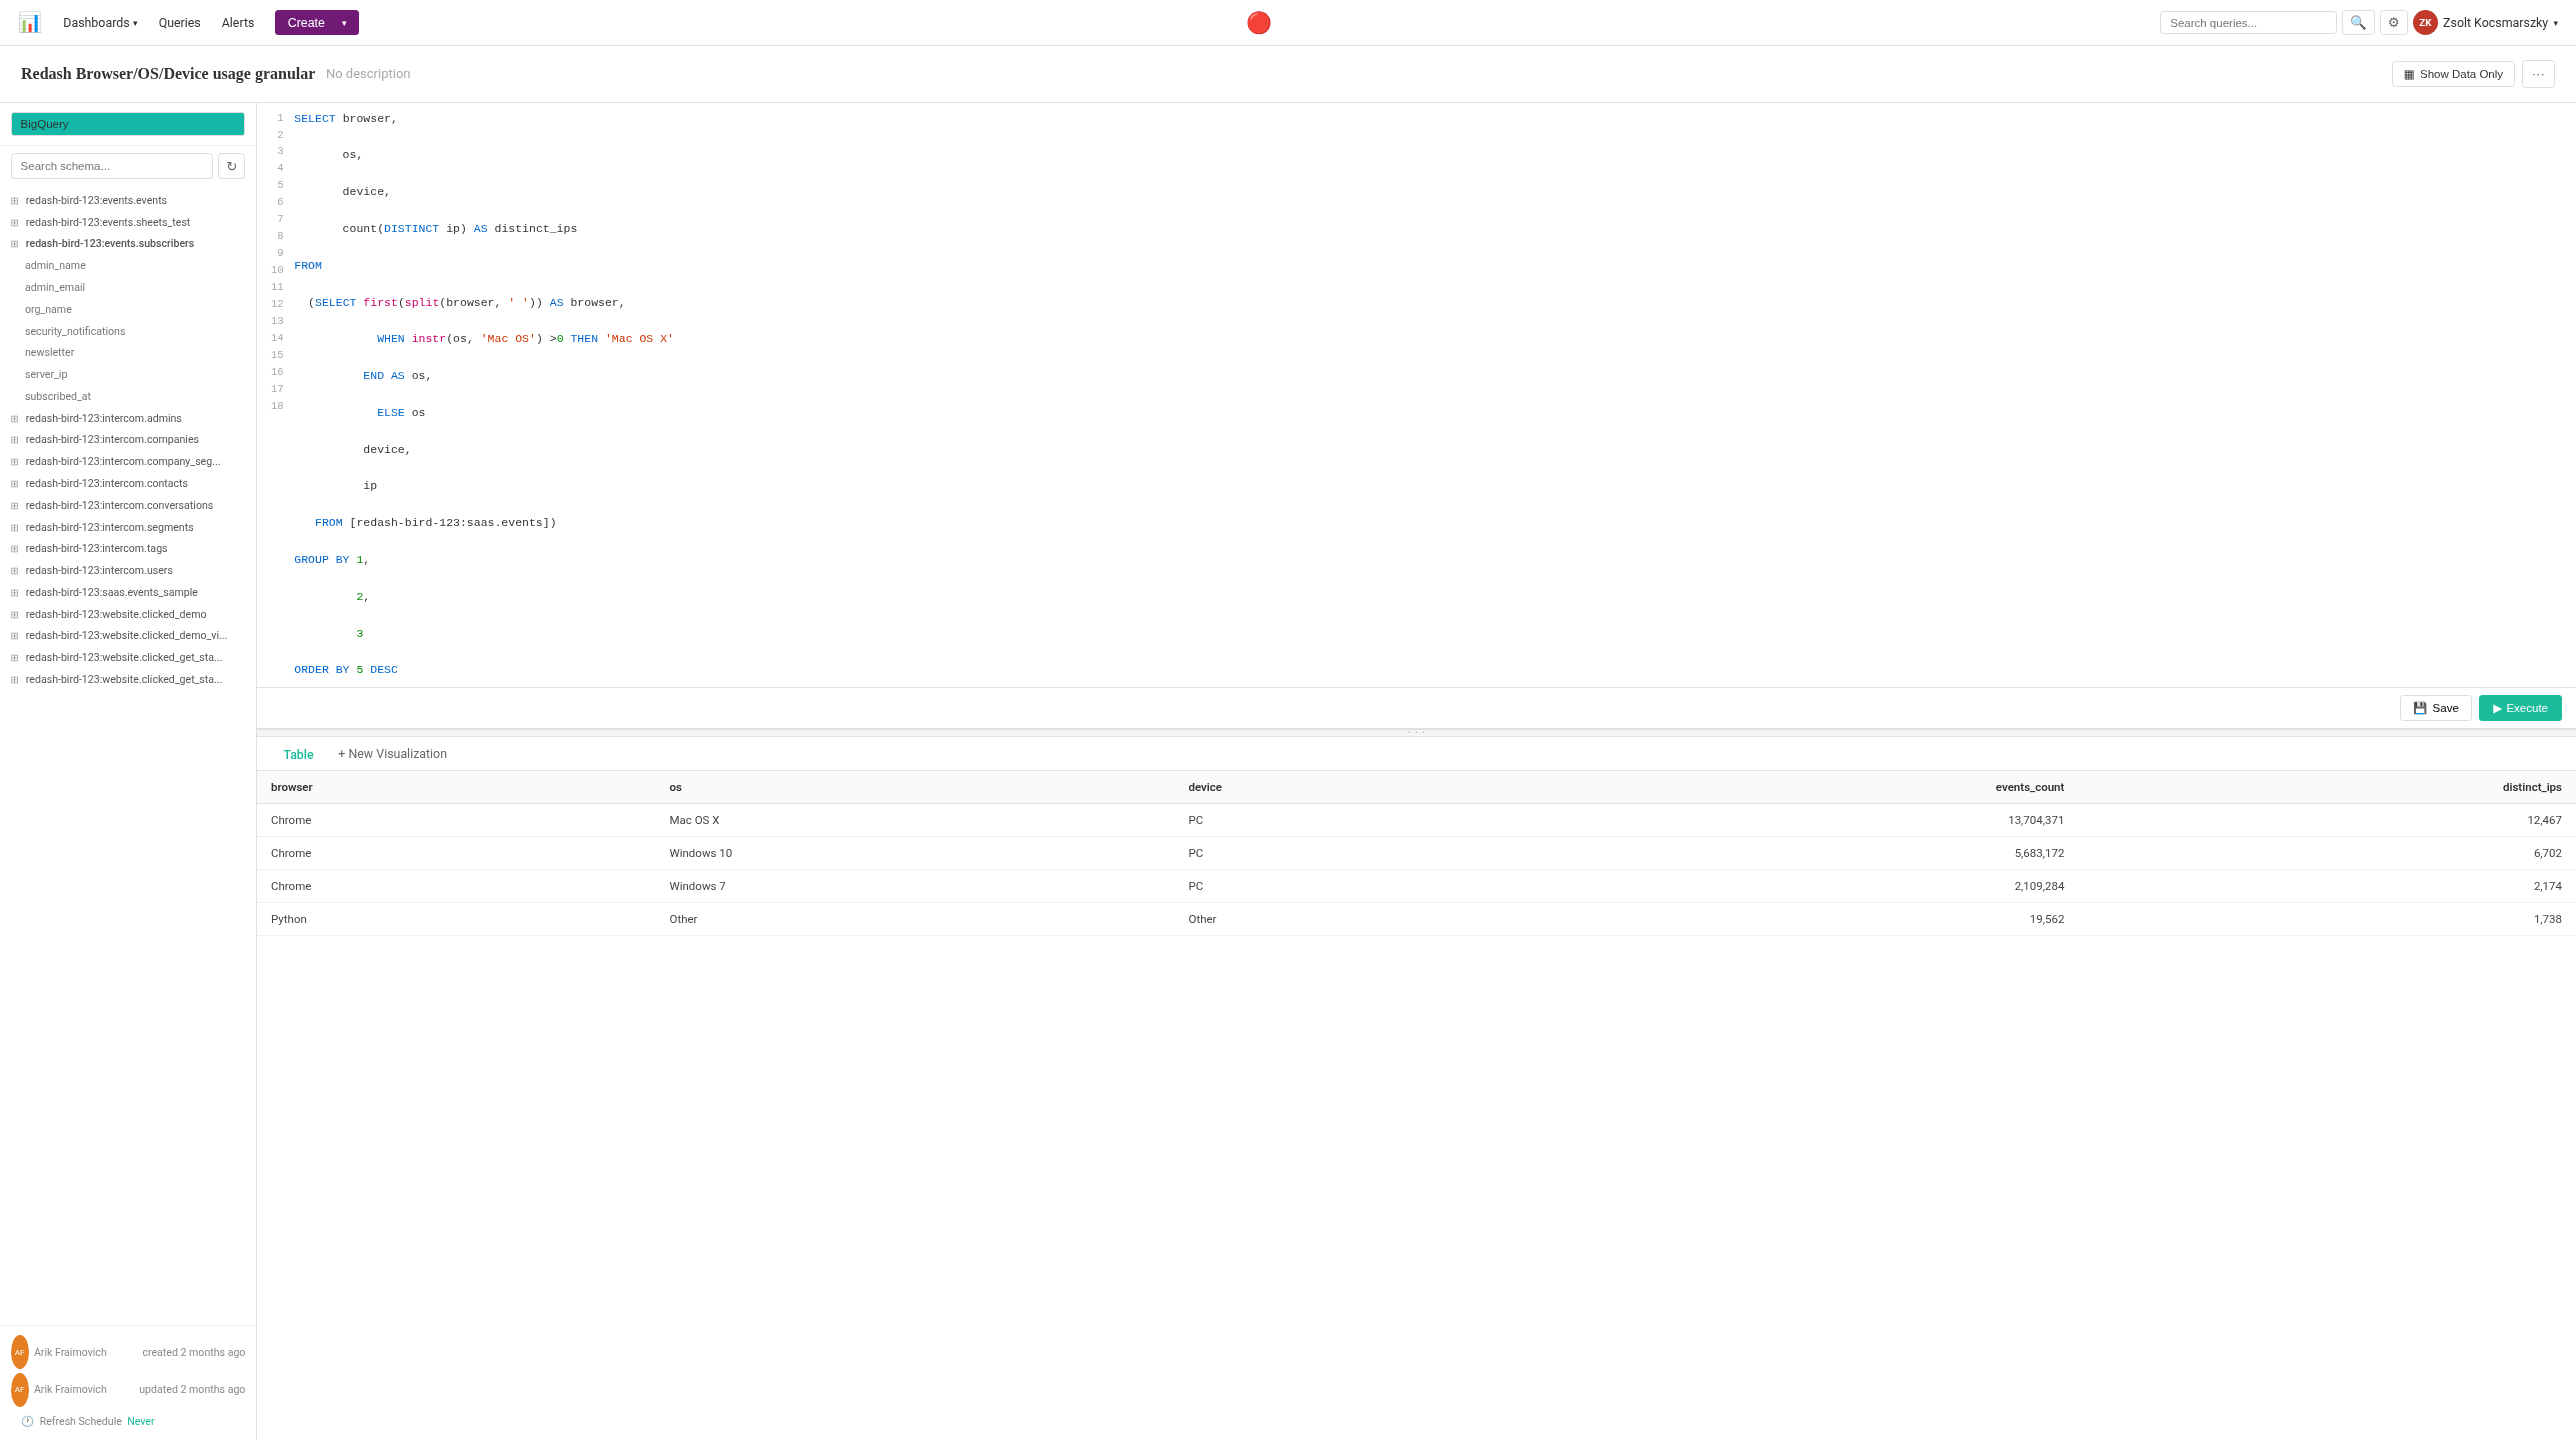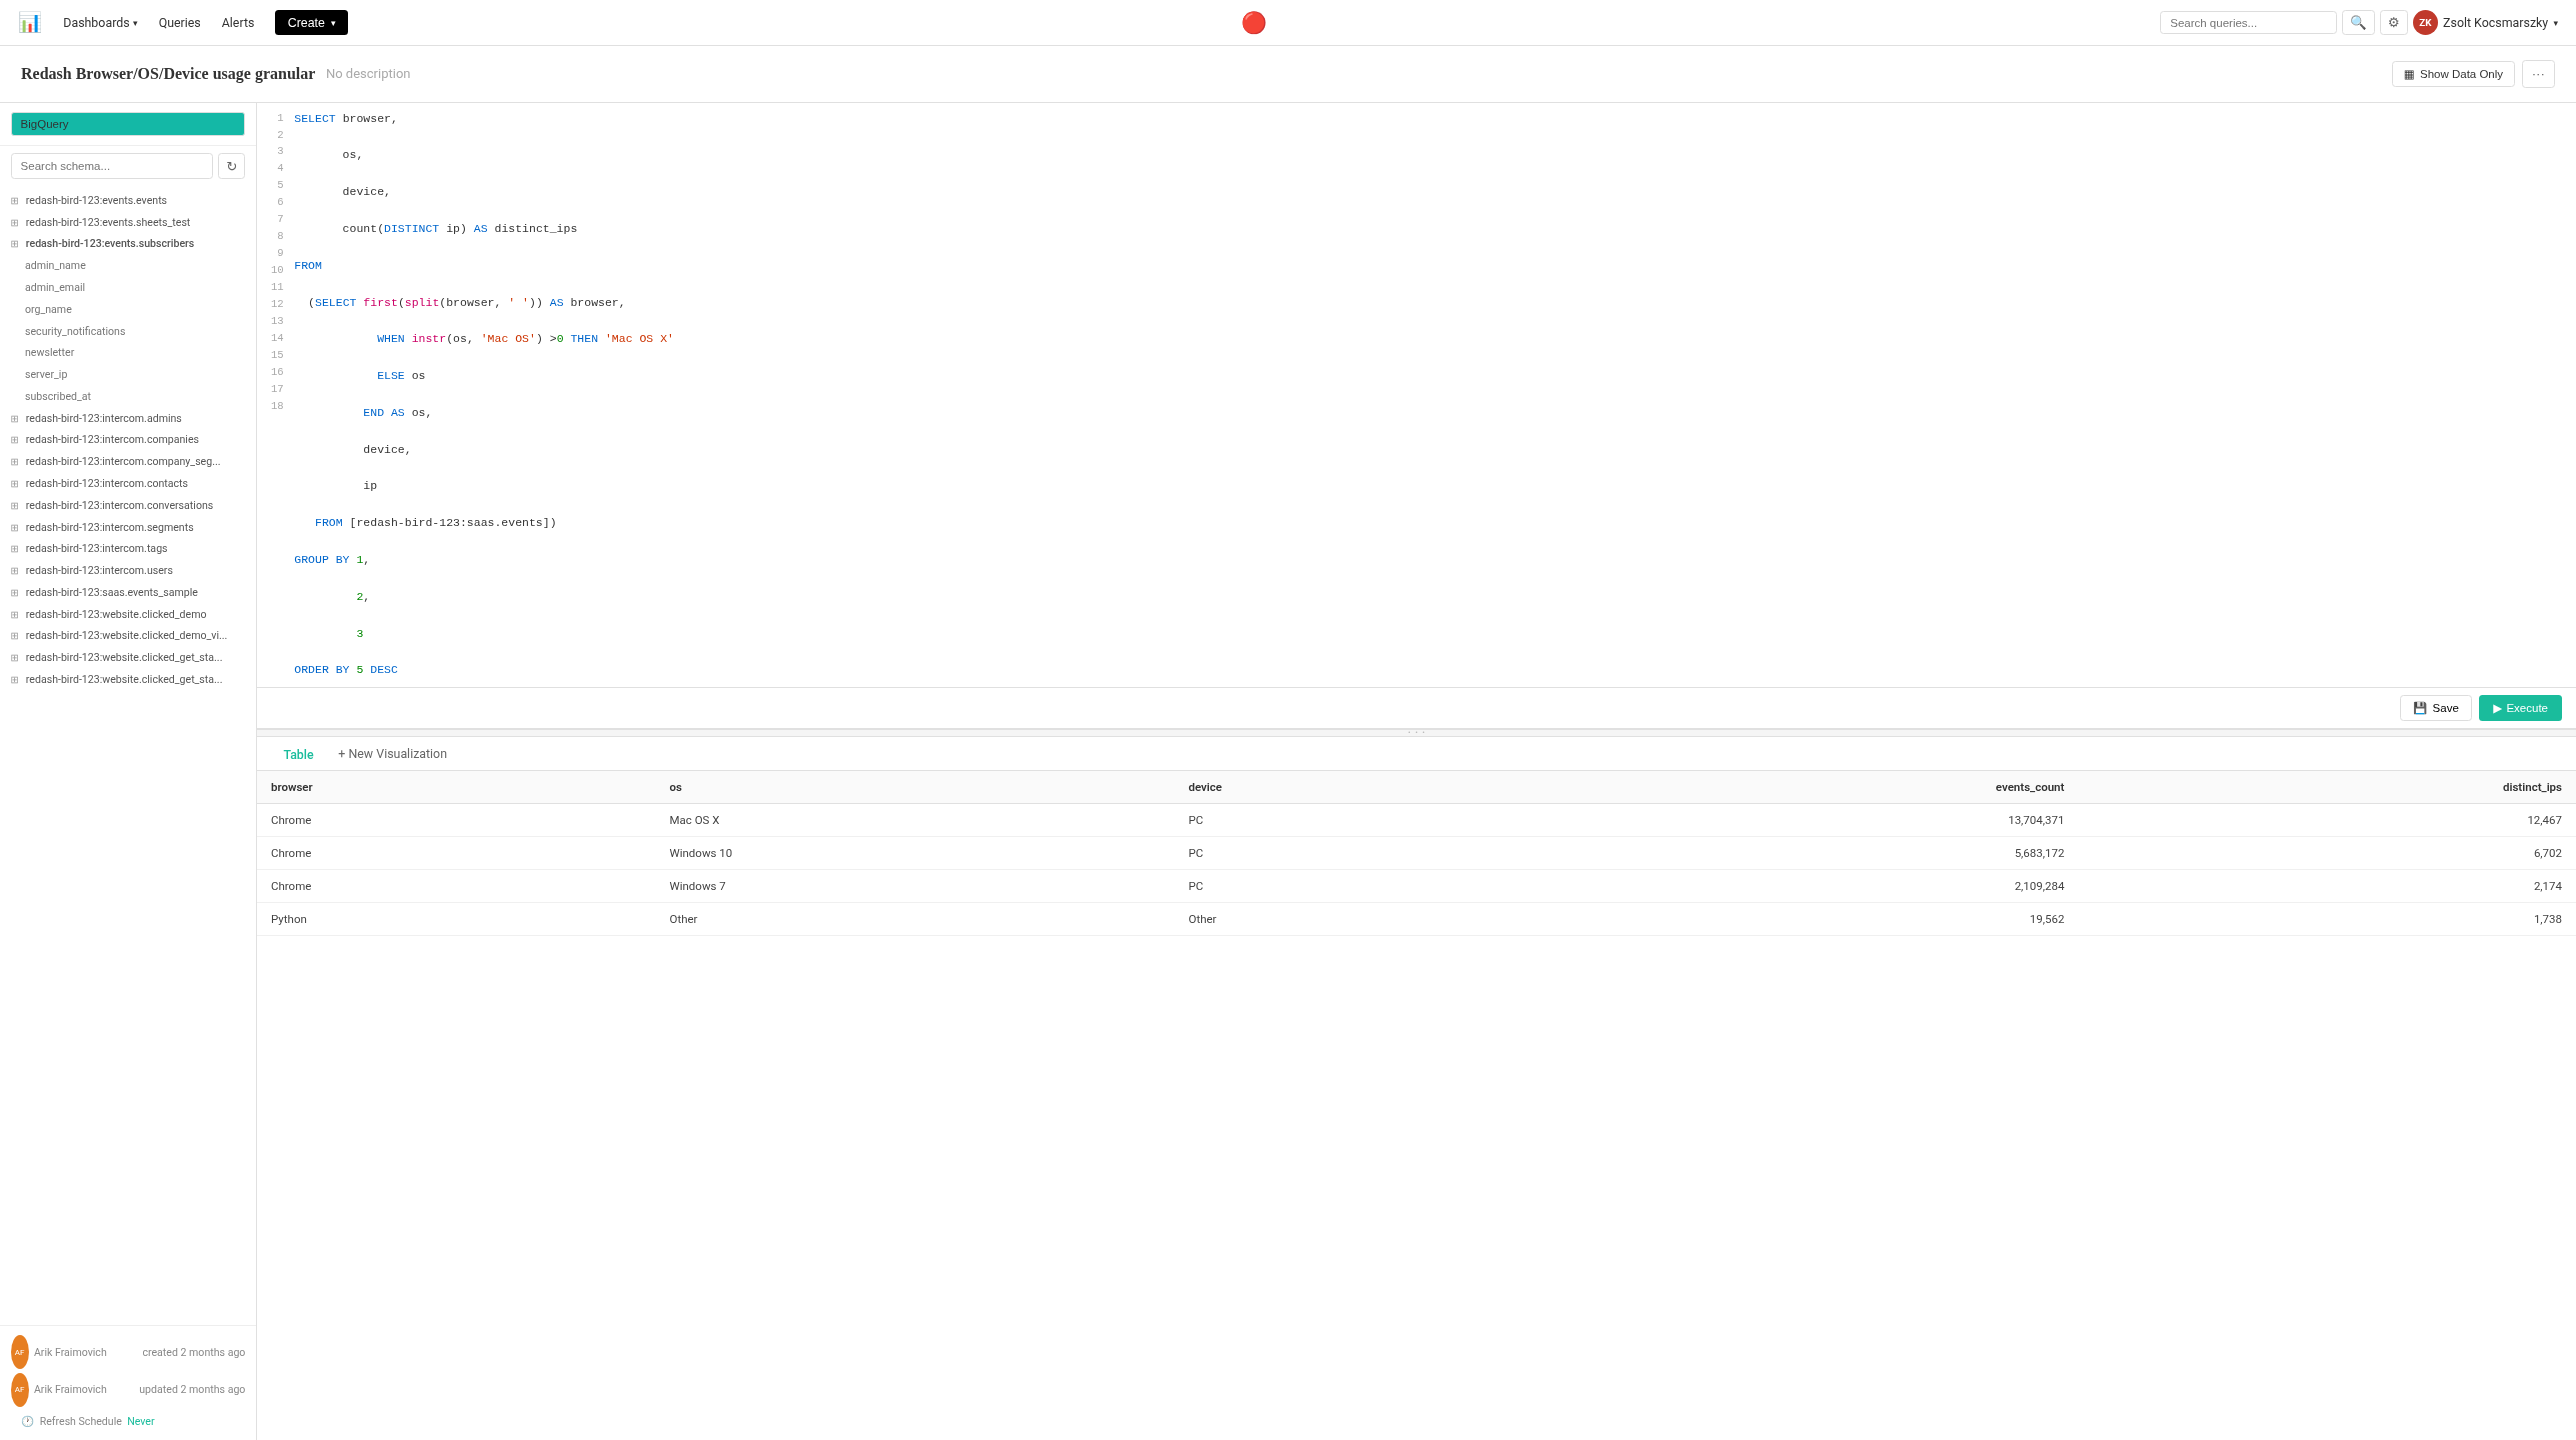--- a/index.html
+++ b/index.html
@@ -6,22 +6,22 @@
     body { font-family: -apple-system, BlinkMacSystemFont, 'Segoe UI', Roboto, sans-serif; font-size: 12.4px; color: #333; background: #f6f6f6; height: 100vh; overflow: hidden; }
 
     
     .top-nav {
       display: flex; align-items: center; background: #fff; border-bottom: 0.9px solid #e0e0e0;
       padding: 0 18px; height: 46px; gap: 21px;
     }
     .nav-link { color: #333; text-decoration: none; font-size: 12.4px; cursor: pointer; }
     .nav-dashboards { display: flex; align-items: center; gap: 3.5px; }
     .nav-create-btn {
-      background: #000000; color: #fff; border: none; border-radius: 3.5px;
-      padding: 5.3px 12.4px; font-size: 12.4px; cursor: pointer; display: flex; align-items: center; gap: 6px;
+      background: #701a75; color: #fff; border: none; border-radius: 3.5px;
+      padding: 5.3px 12.4px; font-size: 12.4px; cursor: pointer; display: flex; align-items: center; gap: 17px;
     }
     .nav-center { flex: 1; display: flex; justify-content: center; }
     .nav-right { display: flex; align-items: center; gap: 5px; }
     .search-box {
       border: 0.9px solid #ddd; border-radius: 3.5px; padding: 4.4px 9px; font-size: 11.5px;
       width: 177px; outline: none;
     }
     .icon-btn { background: none; border: 0.9px solid #ddd; border-radius: 3.5px; padding: 4.4px 7px; cursor: pointer; color: #666; }
     .user-badge { display: flex; align-items: center; gap: 5.3px; cursor: pointer; }
     .user-avatar { width: 25px; height: 25px; border-radius: 50%; background: #c0392b; display: flex; align-items: center; justify-content: center; color: #fff; font-size: 9.8px; font-weight: bold; }
@@ -286,22 +286,22 @@
             <span>17</span>
             <span>18</span>
         </div>
         <div class="code-lines"><span class="code-line"><span class="kw">SELECT</span> browser,</span>
 <span class="code-line">       os,</span>
 <span class="code-line">       device,</span>
 <span class="code-line">       count(<span class="kw">DISTINCT</span> ip) <span class="kw">AS</span> distinct_ips</span>
 <span class="code-line"><span class="kw">FROM</span></span>
 <span class="code-line">  (<span class="kw">SELECT</span> <span class="fn">first</span>(<span class="fn">split</span>(browser, <span class="str">' '</span>)) <span class="kw">AS</span> browser,</span>
 <span class="code-line">            <span class="kw">WHEN</span> <span class="fn">instr</span>(os, <span class="str">'Mac OS'</span>) &gt;<span class="num">0</span> <span class="kw">THEN</span> <span class="str">'Mac OS X'</span></span>
+<span class="code-line">          <span class="kw">END</span> <span class="kw">AS</span> os,</span>
 <span class="code-line">            <span class="kw">ELSE</span> os</span>
-<span class="code-line">          <span class="kw">END</span> <span class="kw">AS</span> os,</span>
 <span class="code-line">          device,</span>
 <span class="code-line">          ip</span>
 <span class="code-line">   <span class="kw">FROM</span> [redash-bird-123:saas.events])</span>
 <span class="code-line"><span class="kw">GROUP BY</span> <span class="num">1</span>,</span>
 <span class="code-line">         <span class="num">2</span>,</span>
 <span class="code-line">         <span class="num">3</span></span>
 <span class="code-line"><span class="kw">ORDER BY</span> <span class="num">5</span> <span class="kw">DESC</span></span></div>
       </div>
     </div>
 

